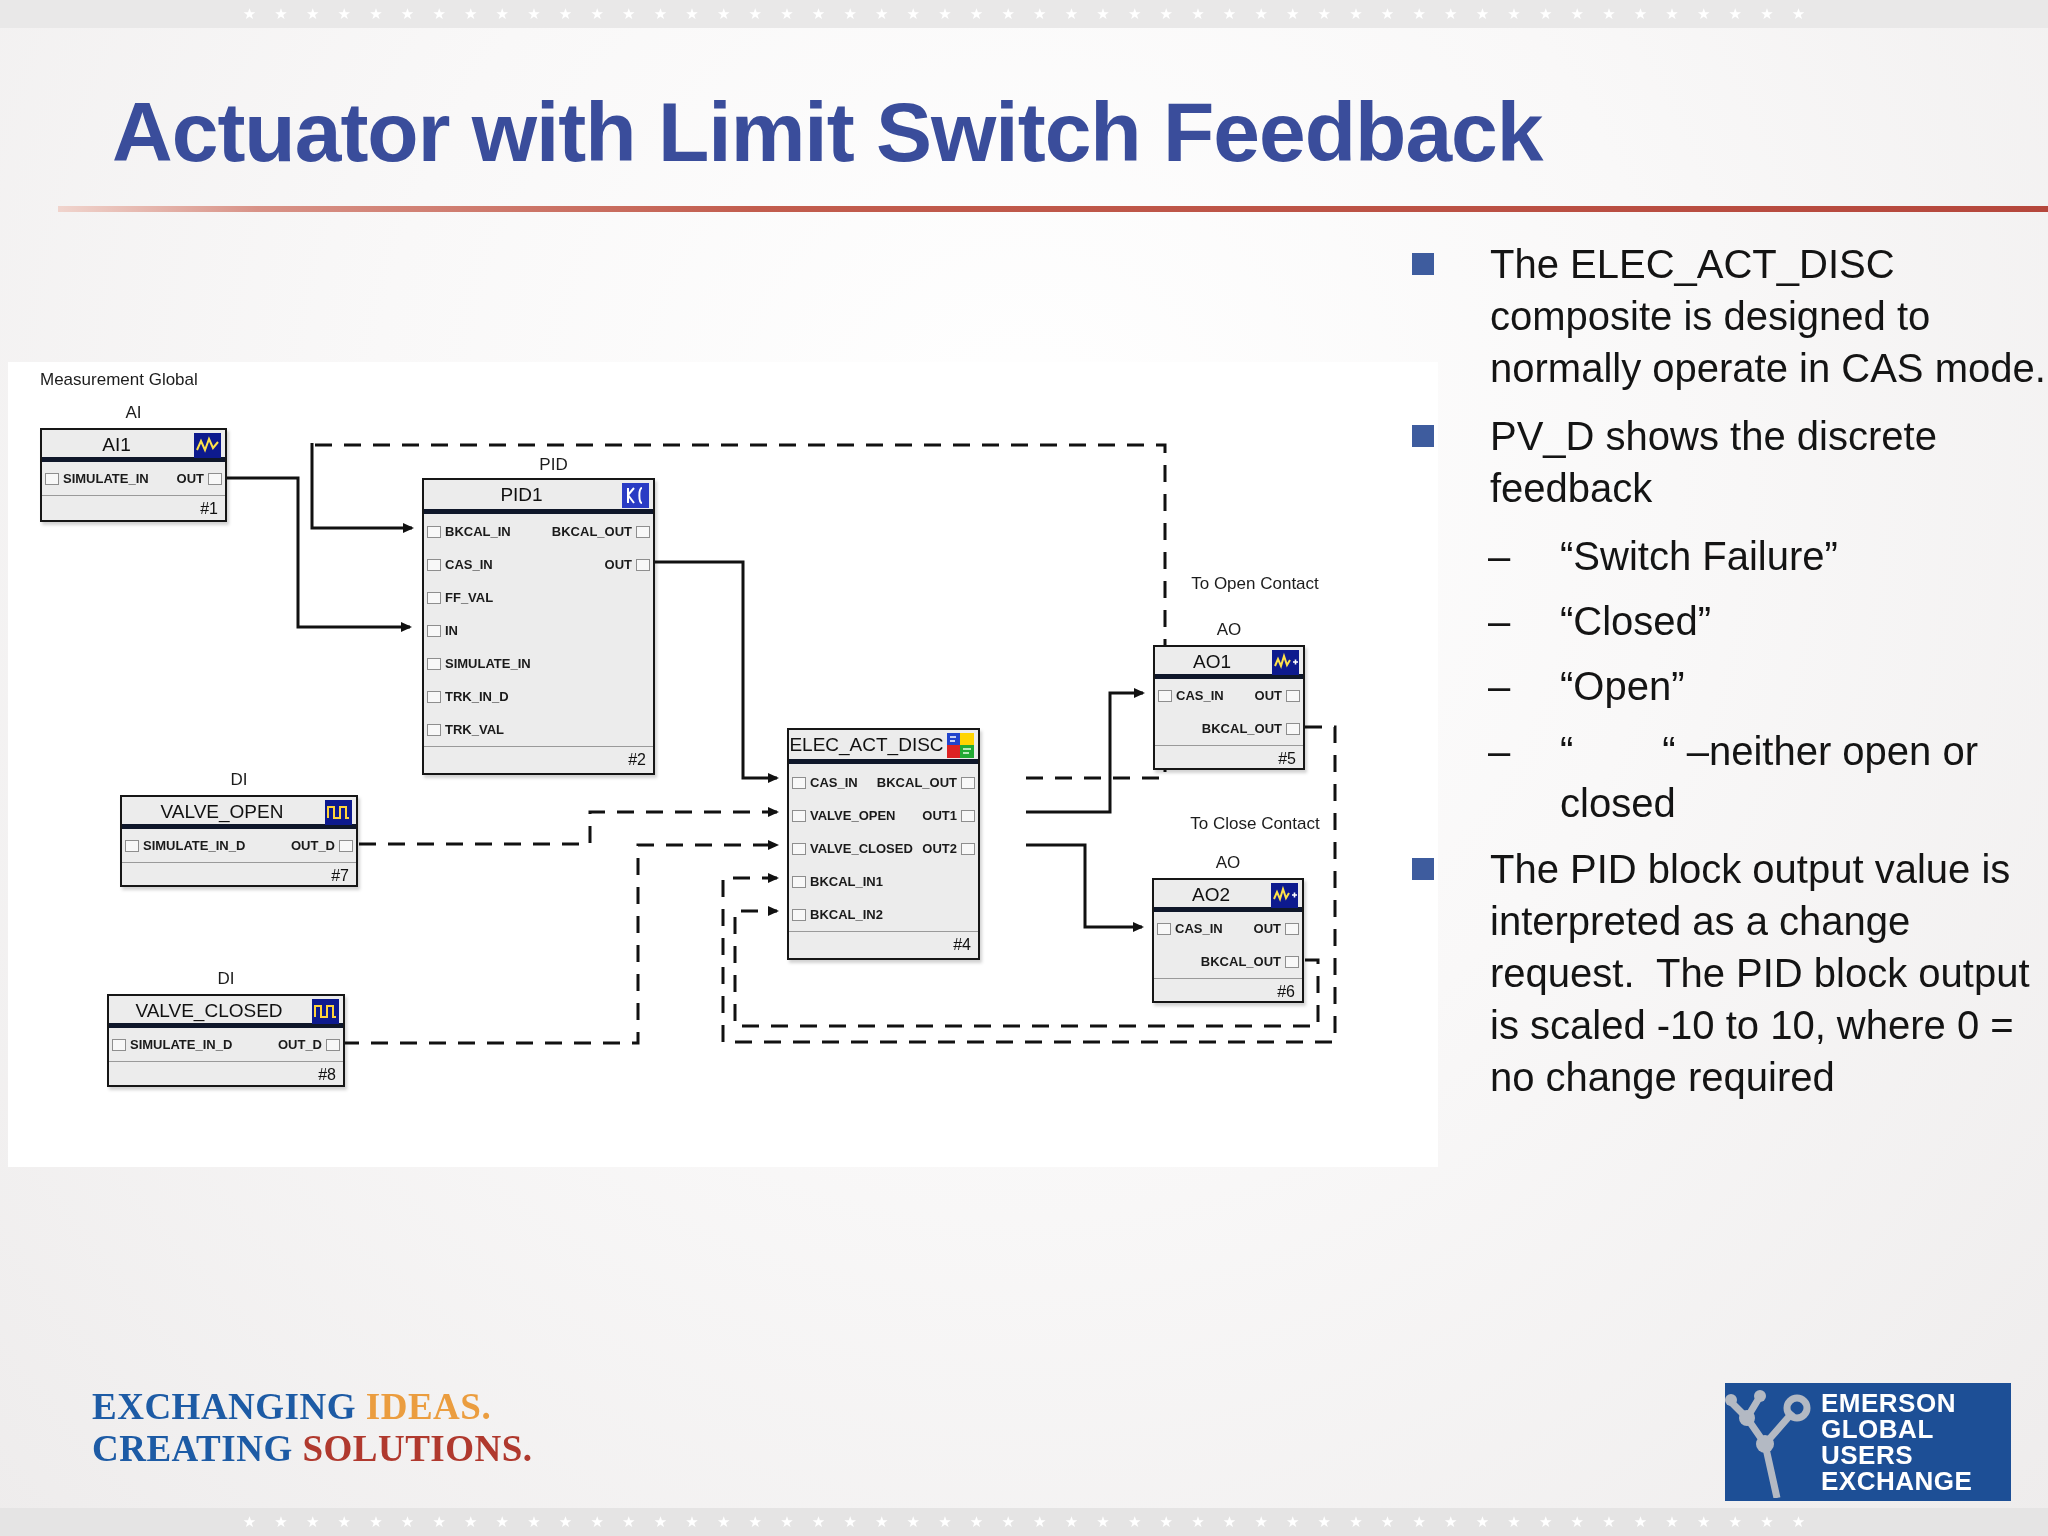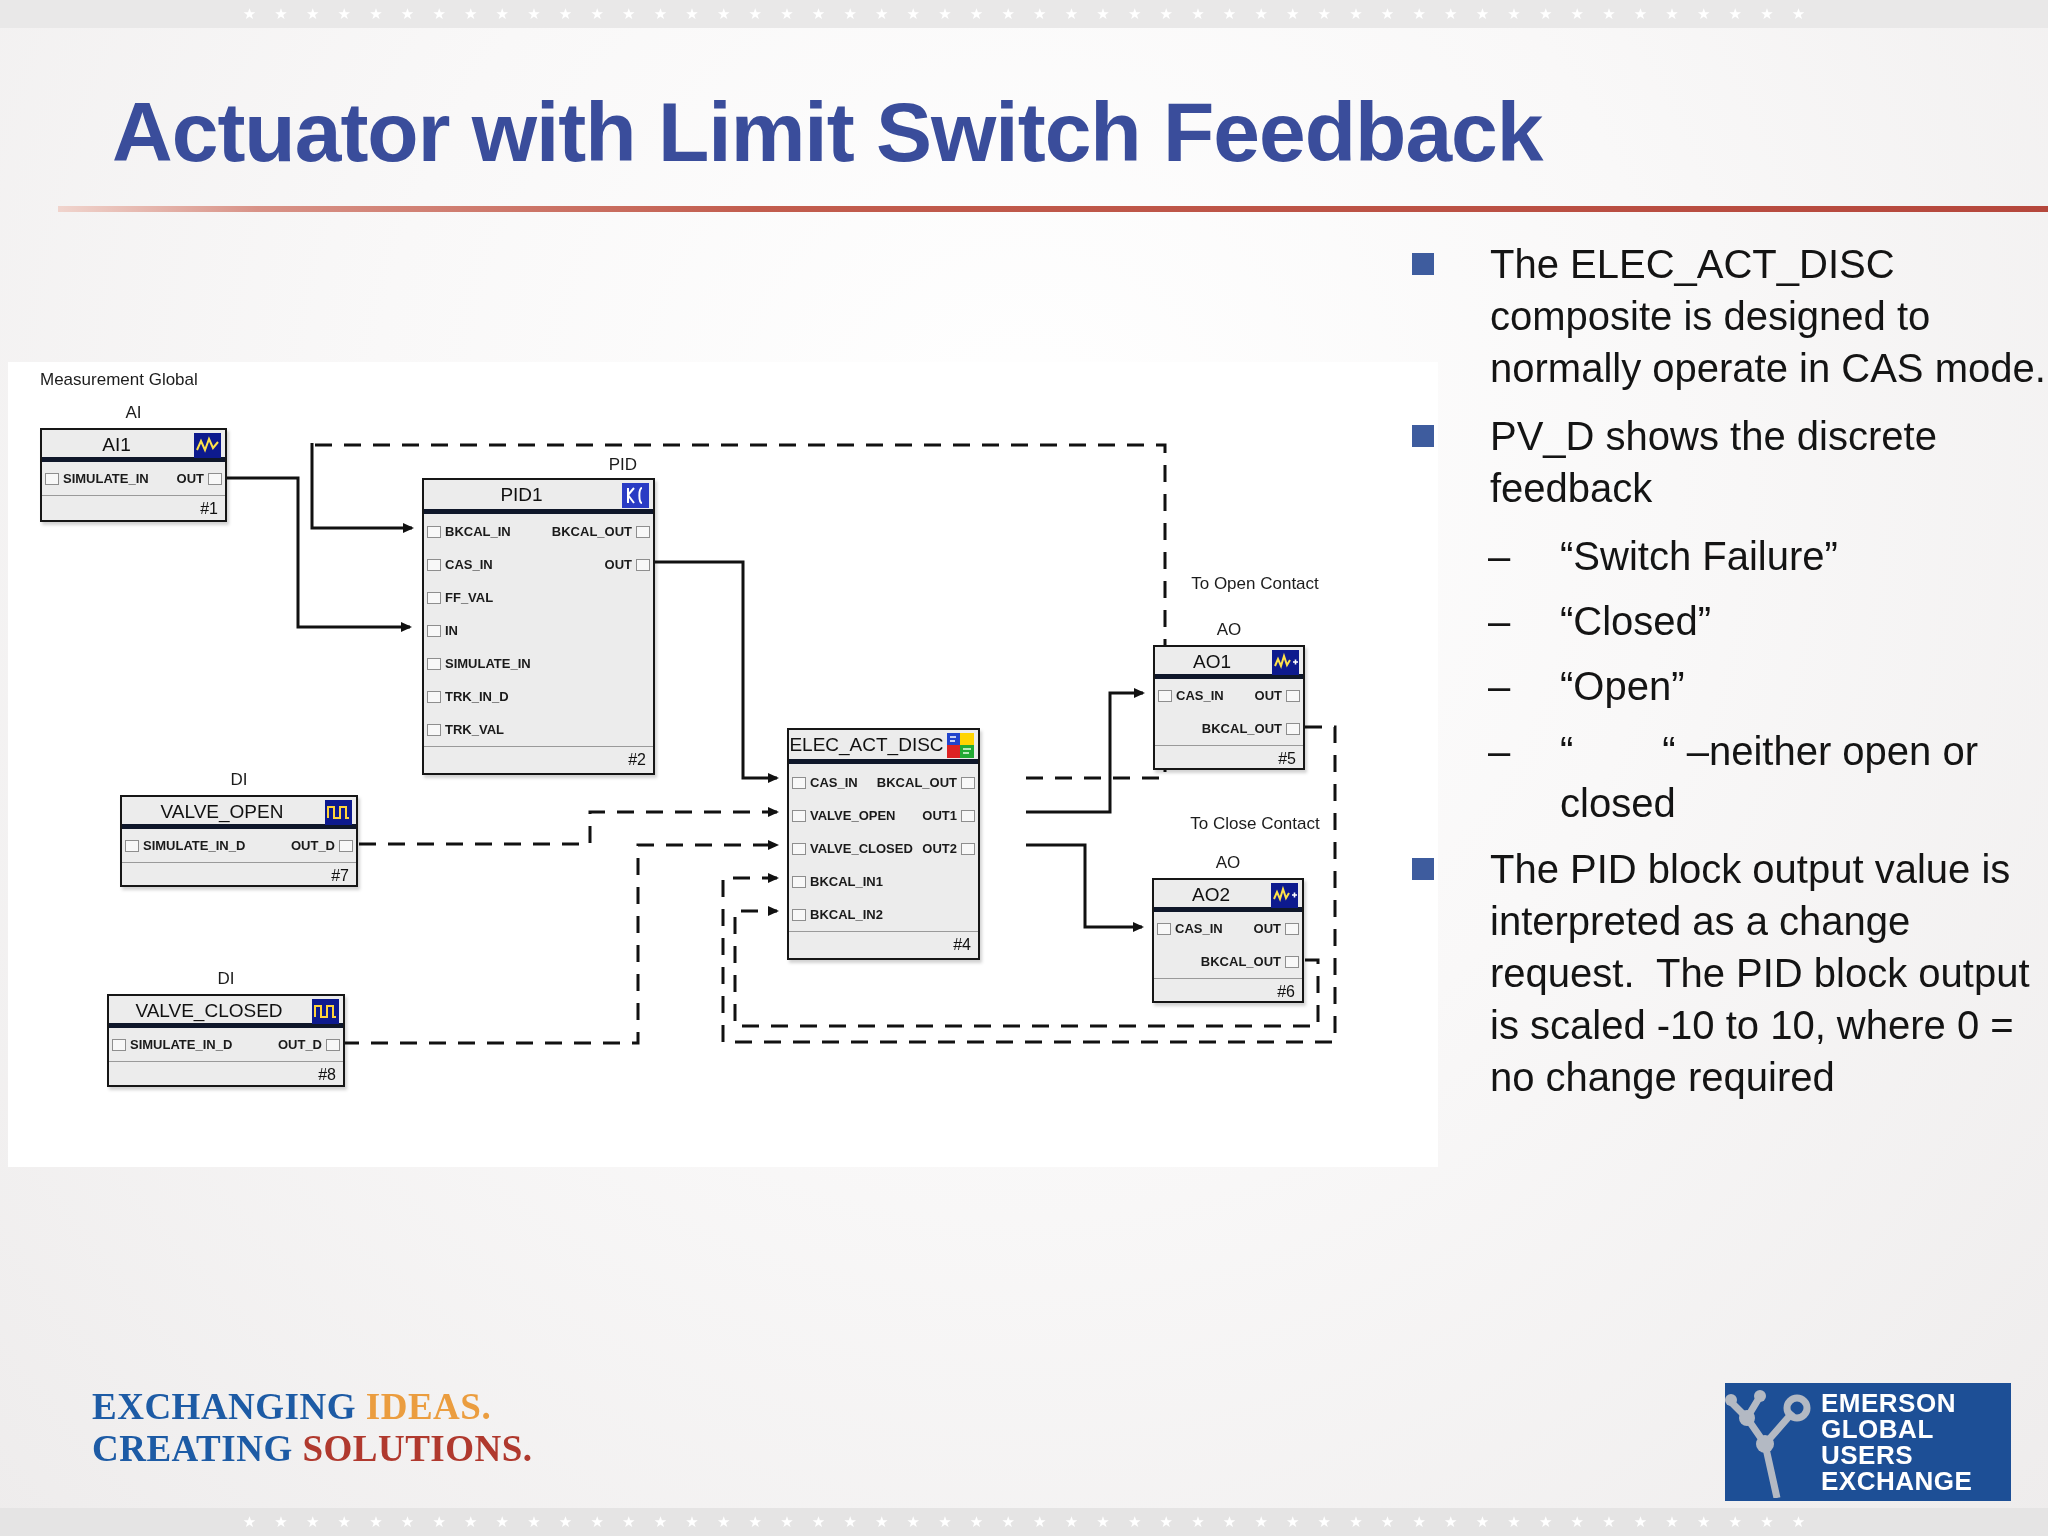--- a/index.html
+++ b/index.html
@@ -95,21 +95,21 @@
 
     <path d="M1026 778 H1165 V445 H312" fill="none" stroke="#111" stroke-width="3" stroke-dasharray="17 12"></path>
     <path d="M359 844 H590 V812 H777" fill="none" stroke="#111" stroke-width="3" stroke-dasharray="17 12" marker-end="url(#arr)"></path>
     <path d="M342 1043 H638 V845 H777" fill="none" stroke="#111" stroke-width="3" stroke-dasharray="17 12" marker-end="url(#arr)"></path>
     <path d="M1305 727 H1335 V1042 H723 V878 H777" fill="none" stroke="#111" stroke-width="3" stroke-dasharray="17 12" marker-end="url(#arr)"></path>
     <path d="M1305 960 H1318 V1026 H735 V911 H777" fill="none" stroke="#111" stroke-width="3" stroke-dasharray="17 12" marker-end="url(#arr)"></path>
   </svg>
 
   <div class="dlabel" style="left:40px; top:370px; width:230px; text-align:left;">Measurement Global</div>
   <div class="dlabel" style="left:40px; top:403px; width:187px;">AI</div>
-  <div class="dlabel" style="left:404px; top:455px; width:233px;text-align:right;">PID</div>
+  <div class="dlabel" style="left:437px; top:455px; width:233px;">PID</div>
   <div class="dlabel" style="left:120px; top:770px; width:238px;">DI</div>
   <div class="dlabel" style="left:107px; top:969px; width:238px;">DI</div>
   <div class="dlabel" style="left:1140px; top:574px; width:230px;">To Open Contact</div>
   <div class="dlabel" style="left:1153px; top:620px; width:152px;">AO</div>
   <div class="dlabel" style="left:1140px; top:814px; width:230px;">To Close Contact</div>
   <div class="dlabel" style="left:1152px; top:853px; width:152px;">AO</div>
 
   <div class="fb" style="left:40px; top:428px; width:187px; height:94px;">
     <div class="fb-head">
       <span class="fb-name">AI1</span>

